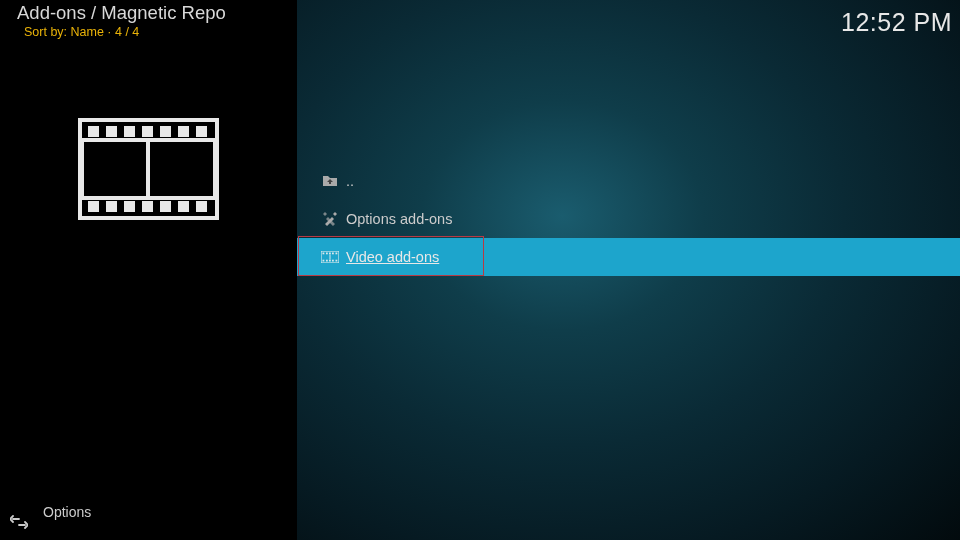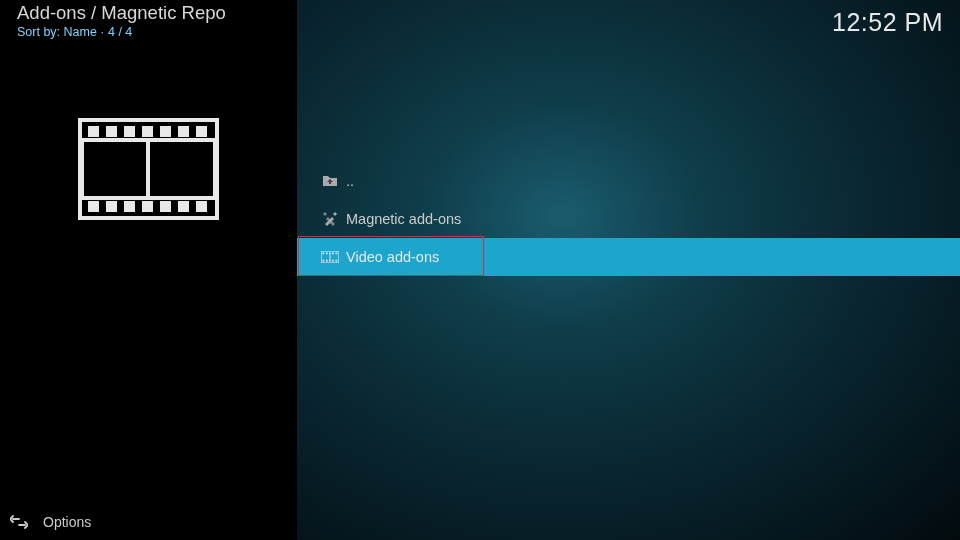--- a/index.html
+++ b/index.html
@@ -35,28 +35,28 @@
       position: absolute;
       top: 2px;
       left: 17px;
       color: #d8d8d8;
       font-size: 18.5px;
       font-weight: normal;
     }
     .header-subtitle {
       position: absolute;
       top: 25px;
-      left: 17px;
-      color: #7dd3fc;
+      left: 24px;
+      color: #eab308;
       font-size: 12.5px;
     }
     .clock {
       position: absolute;
       top: 8px;
-      right: 17px;
+      right: 8px;
       color: #e8e8e8;
       font-size: 25px;
       font-weight: normal;
       letter-spacing: 0.5px;
     }
     .film-icon {
       position: absolute;
       top: 118px;
       left: 78px;
     }
@@ -68,20 +68,21 @@
       align-items: center;
       height: 38px;
       padding-left: 17px;
       color: #ccc;
       font-size: 14.5px;
       position: relative;
     }
     .list-row.selected {
       background: linear-gradient(to right, #1da5cc 0%, #1da5cc 100%);
       color: #e8e8e8;
+      text-decoration: underline;
     }
     .row-icon {
       width: 32px;
       display: flex;
       align-items: center;
       justify-content: center;
     }
     .highlight-box {
       position: absolute;
       border: 1.5px solid #b83a44;
@@ -91,21 +92,20 @@
       width: 186px;
       height: 40px;
     }
     .footer {
       position: absolute;
       bottom: 0;
       left: 0;
       width: 297px;
       height: 36px;
       display: flex;
-      align-items: center;
       padding-left: 10px;
       color: #ccc;
       font-size: 14px;
       background: #000;
     }
     .footer-icon {
       margin-right: 15px;
       display: flex;
       align-items: center;
     }
@@ -167,21 +167,21 @@
 
 
 
     <div class="list-row">
       <span class="row-icon">
         <svg width="16" height="16" viewBox="0 0 16 16">
           <path d="M3 13 L10 6 L12 8 L5 15 Z M11 3 L13 1 L15 3 L13 5 Z" fill="#aaa"></path>
           <path d="M13 13 L6 6 L4 8 L11 15 Z M5 3 L3 1 L1 3 L3 5 Z" fill="#aaa" opacity="0.7"></path>
         </svg>
       </span>
-      <span>Magnetic add-ons</span>
+      <span>Options add-ons</span>
     </div>
 
     <div class="list-row selected">
       <div class="highlight-box"></div>
       <span class="row-icon">
         <svg width="18" height="12" viewBox="0 0 18 12">
           <rect x="0" y="0" width="18" height="12" fill="none" stroke="#d8e8ec" stroke-width="1.2"></rect>
           <rect x="1.5" y="1.5" width="1.8" height="1.8" fill="#d8e8ec"></rect>
           <rect x="5" y="1.5" width="1.8" height="1.8" fill="#d8e8ec"></rect>
           <rect x="8" y="1.5" width="1.8" height="1.8" fill="#d8e8ec"></rect>

